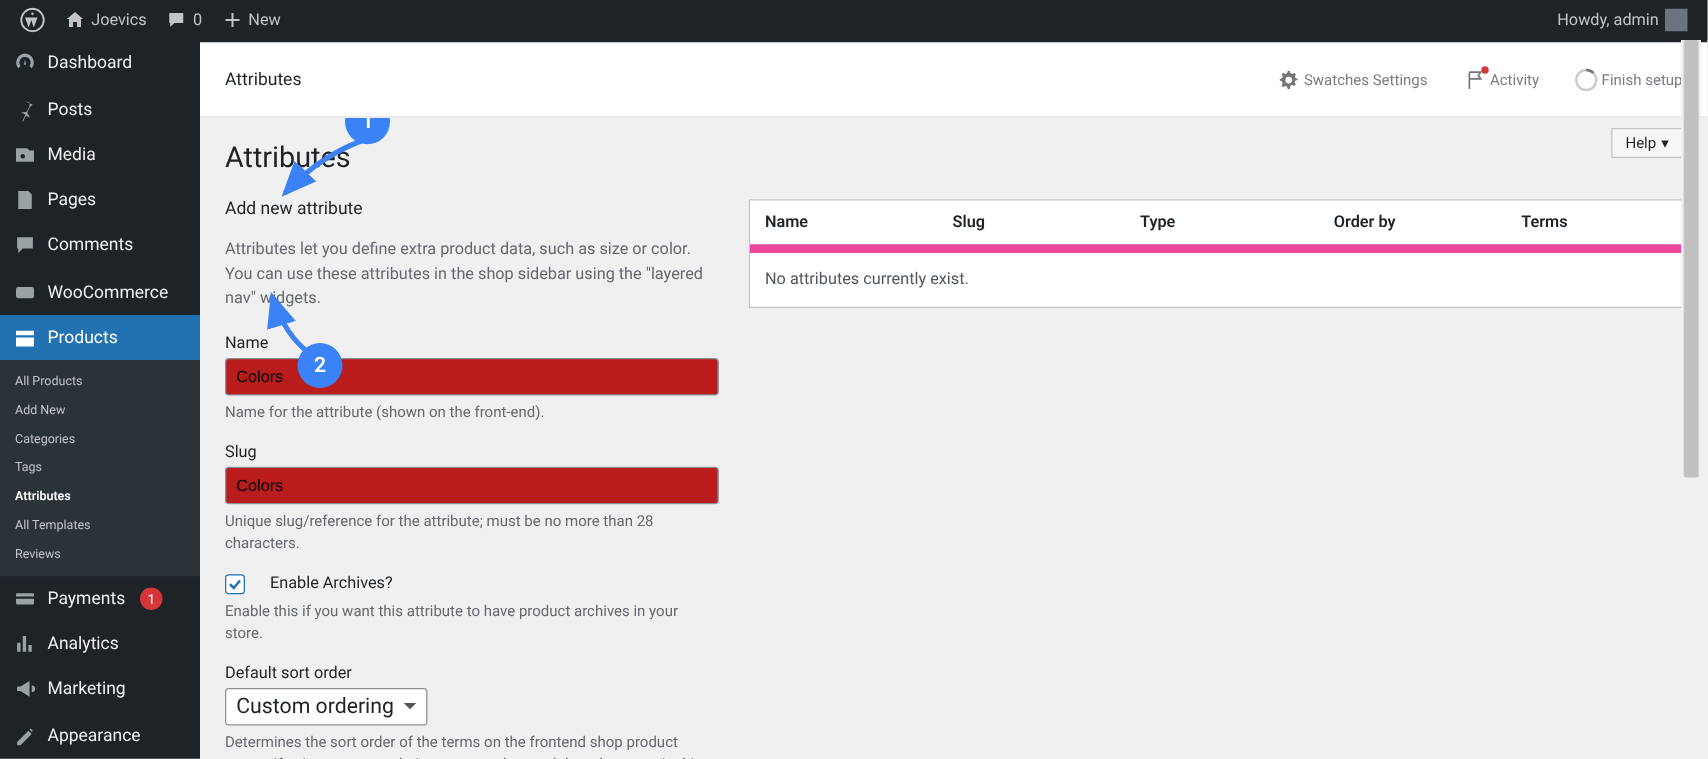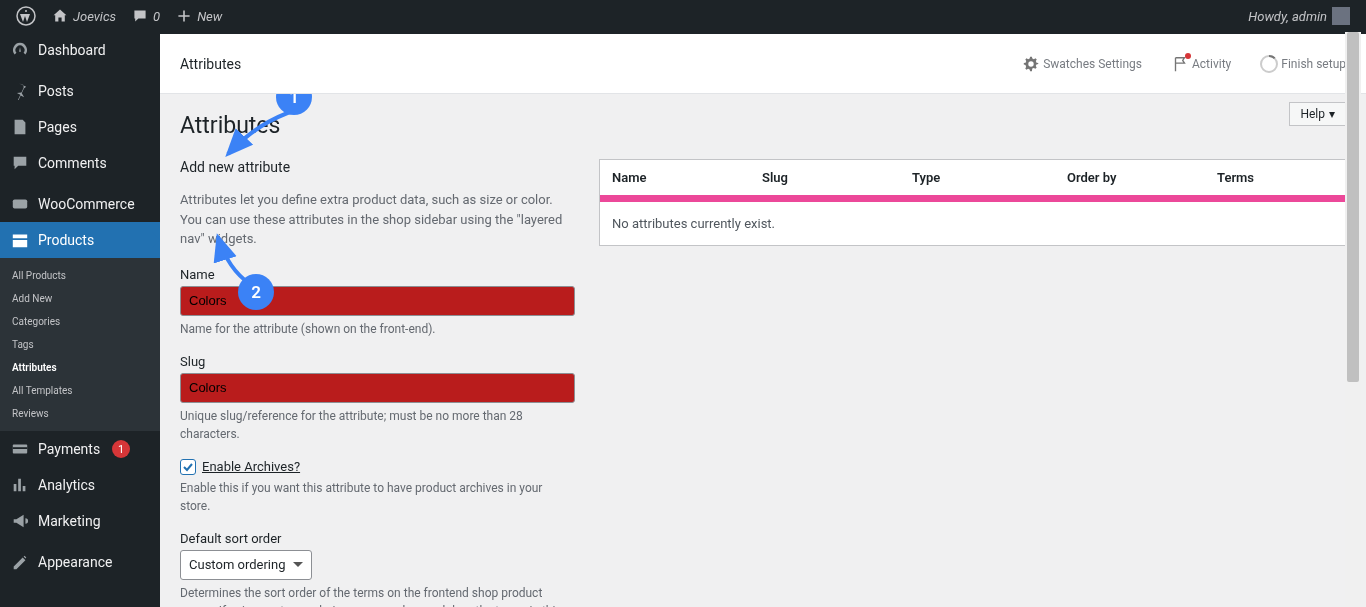--- a/index.html
+++ b/index.html
@@ -1,21 +1,21 @@
 <!DOCTYPE html>
 <html><head>
 <meta charset="utf-8">
 <style>
 * { box-sizing: border-box; margin: 0; padding: 0; }
 body { font-family: -apple-system, BlinkMacSystemFont, "Segoe UI", Roboto, sans-serif; font-size: 13px; color: #1d2327; background: #f0f0f1; overflow: hidden; }
 .wrap { width: 1366px; height: 607px; position: relative; display: flex; flex-direction: column; }
 
 .toolbar { height: 32px; background: #1d2327; color: #c3c4c7; display: flex; align-items: center; padding: 0 8px; justify-content: space-between; font-size: 13px; }
 .toolbar-left, .toolbar-right { display: flex; align-items: center; gap: 0; }
-.toolbar-item { display: flex; align-items: center; gap: 5px; padding: 0 8px; height: 32px; cursor: pointer; font-style: italic; }
+.toolbar-item { display: flex; align-items: center; gap: 5px; padding: 0 8px; height: 32px; cursor: pointer; }
 .toolbar .wp-logo { width: 20px; height: 20px; }
 .avatar-sq { width: 18px; height: 18px; background: #6b7280; }
 
 .body-row { flex: 1; display: flex; min-height: 0; }
 .sidebar { width: 160px; background: #1d2327; color: #f0f0f1; display: flex; flex-direction: column; font-size: 14px; }
 .menu-item { display: flex; align-items: center; gap: 8px; padding: 8px 10px; color: #f0f0f1; cursor: pointer; position: relative; }
 .menu-item .micon { width: 20px; height: 20px; display: flex; align-items: center; justify-content: center; color: rgba(240,246,252,.6); }
 .menu-item.current { background: #2271b1; color: #fff; }
 .menu-item.current .micon { color: #fff; }
 .menu-item.current::after { content:""; position:absolute; right:-8px; top:50%; transform:translateY(-50%); border:8px solid transparent; border-left-color:#2271b1; width:0; height:0; }
@@ -43,23 +43,23 @@
 .col-left { width:395px; }
 .col-right { flex:1; }
 
 .form-h2 { font-size:14px; font-weight:400; margin-bottom:15px; }
 .form-intro { font-size:13px; color:#646970; margin-bottom:18px; line-height:1.5; }
 
 .field { margin-bottom:16px; position:relative; }
 .field-label { font-size:13px; color:#1d2327; margin-bottom:4px; display:block; }
 .txt-input { width:100%; height:30px; border:1px solid #8c8f94; border-radius:3px; padding:0 8px; font-size:13px; background:#b91c1c; }
 .field-desc { font-size:12px; color:#646970; margin-top:4px; line-height:1.5; }
-.chk-row { display:flex; align-items:center; gap:6px;text-decoration:underline; }
+.chk-row { display:flex; align-items:center; gap:20px; }
 .chk { width:16px; height:16px; border:1px solid #2271b1; border-radius:3px; display:flex; align-items:center; justify-content:center; color:#2271b1; background:#fff; }
-.select { border:1px solid #8c8f94; border-radius:3px; height:30px; padding:0 26px 0 8px; font-size:13px; background:#fff; position:relative; display:inline-flex; align-items:center; }
+.select { border:1px solid #8c8f94; border-radius:3px; height:30px; padding:0 26px 0 8px; font-size:17px; background:#fff; position:relative; display:inline-flex; align-items:center; }
 .select::after { content:""; position:absolute; right:8px; top:50%; transform:translateY(-30%); border:5px solid transparent; border-top-color:#555; }
 
 .table { border:1px solid #c3c4c7; background:#fff; }
 .table-head { display:flex; padding:10px 12px; font-weight:600; font-size:13px; }
 .table-body { border-top:7px solid #ec4899; padding:14px 12px; font-size:13px; color:#50575e; }
 .th-name{width:150px}.th-slug{width:150px}.th-type{width:155px}.th-order{width:150px}.th-terms{flex:1}
 
 .annot { position:absolute; width:36px; height:36px; border-radius:50%; background:#3b82f6; color:#fff; display:flex; align-items:center; justify-content:center; font-size:17px; font-weight:600; z-index:50; }
 .arrow { position:absolute; z-index:49; pointer-events:none; }
 
@@ -117,20 +117,28 @@
         <span>Dashboard</span>
       </div>
       <div class="menu-sep"></div>
       <div class="menu-item">
         <span class="micon">
             <svg width="18" height="18" viewBox="0 0 20 20" fill="currentColor">
               <path d="M12 2l6 6-3 1-4 4 1 5-3-3-5 5v-1l5-5-3-3 5 1 4-4 1-3z" transform="rotate(-20 10 10)"></path>
             </svg>
           </span>
         <span>Posts</span>
+      </div>
+      <div class="menu-item">
+        <span class="micon">
+            <svg width="18" height="18" viewBox="0 0 20 20" fill="currentColor">
+              <path d="M2 4h10l2 2h4v10H2zM8 9a2 2 0 100 4 2 2 0 000-4z"></path>
+            </svg>
+          </span>
+        <span>Media</span>
       </div>
       <div class="menu-item">
         <span class="micon">
             <svg width="18" height="18" viewBox="0 0 20 20" fill="currentColor">
               <path d="M4 2h9l3 3v13H4zM6 8h8v1H6zm0 3h8v1H6z"></path>
             </svg>
           </span>
         <span>Pages</span>
       </div>
       <div class="menu-item">

